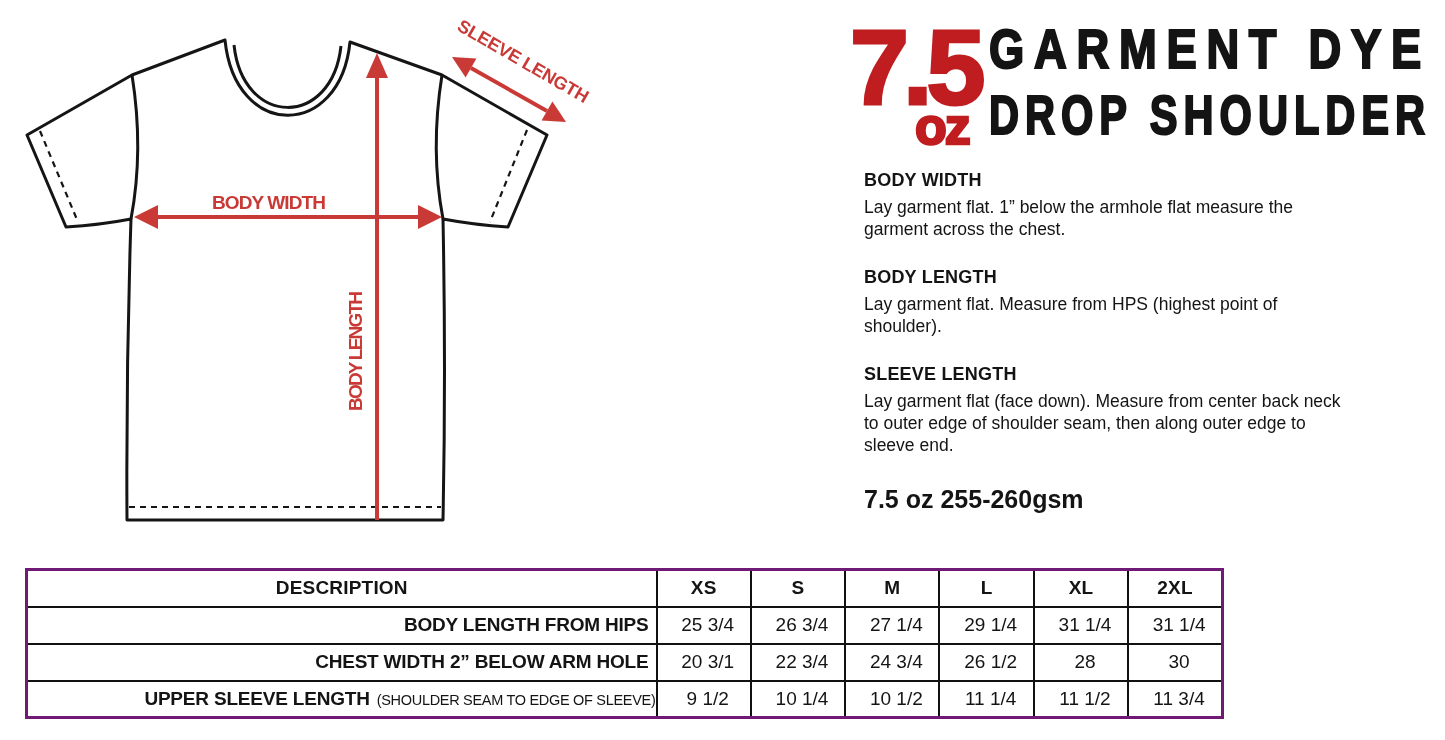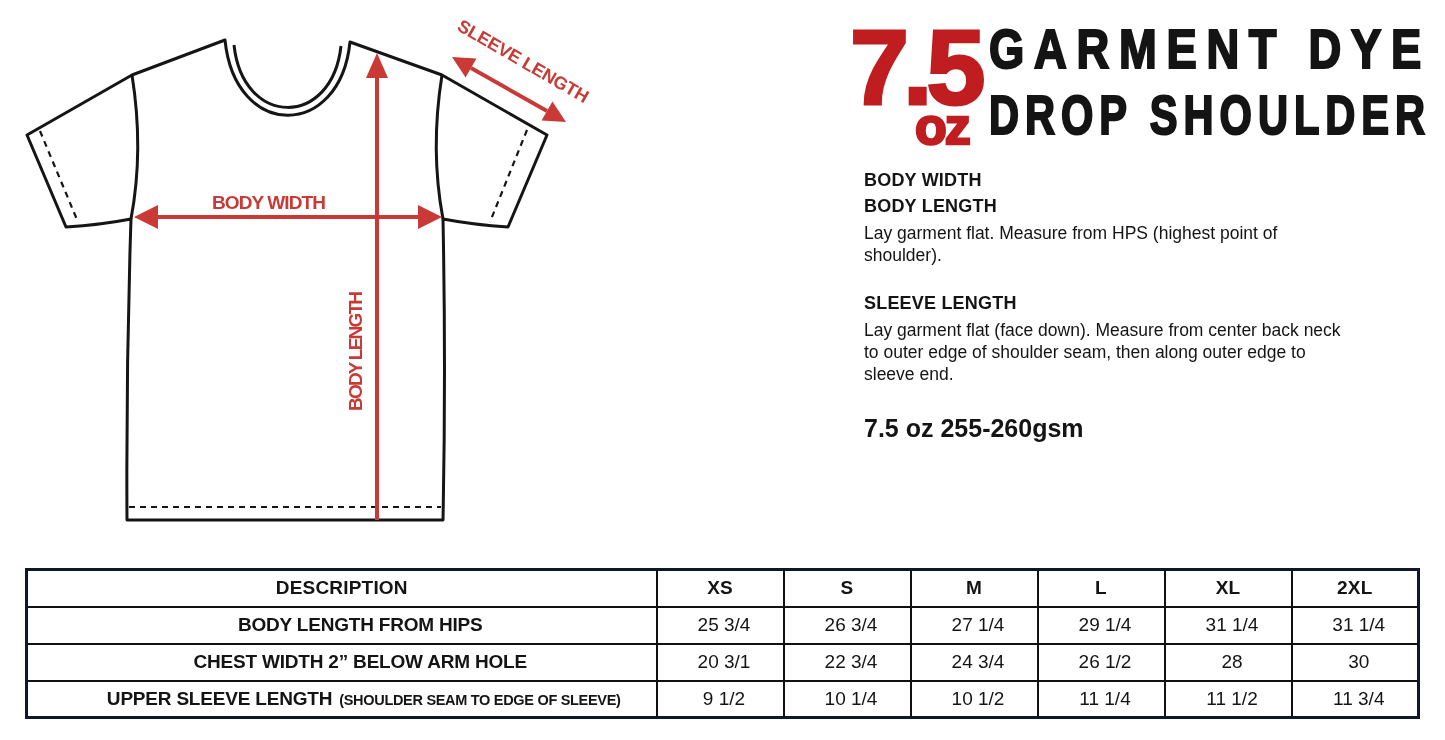--- a/index.html
+++ b/index.html
@@ -22,36 +22,36 @@
 
   
   .info-col { position: absolute; left: 864px; top: 170px; width: 488px; }
   .info-col h3 { font-size: 18px; font-weight: bold; letter-spacing: .2px; margin: 0 0 5px 0; }
   .info-col p  { font-size: 17.5px; line-height: 22px; margin: 0 0 27px 0; }
   .fabric { margin-top: 0px; }
   .fabric div { font-size: 25px; font-weight: bold; line-height: 33px; }
 
   
   table.size-table {
-    position: absolute; left: 25px; top: 568px; width: 1395px;
+    position: absolute; left: 25px; top: 568px; width: 1199px;
     border-collapse: collapse; table-layout: fixed;
-    border: 3px solid #0f172a;
+    border: 3px solid #701a75;
   }
   .size-table th, .size-table td {
     border: 2px solid #111;
     height: 37px;
     font-size: 19px;
     vertical-align: middle;
     white-space: nowrap;
     overflow: hidden;
   }
   .size-table th { font-weight: bold; text-align: center; letter-spacing: .2px; }
-  .size-table td.lbl { text-align: center; padding-left: 44px; font-weight: bold; letter-spacing: -0.2px; }
+  .size-table td.lbl { text-align: right; padding-left: 44px; font-weight: bold; letter-spacing: -0.2px; }
   .size-table td.val { text-align: center; font-weight: normal; padding-left: 8px; }
-  .size-table td.lbl .note { font-size: 14.5px; font-weight: 700; letter-spacing: -0.3px; margin-left: 7px; }
+  .size-table td.lbl .note { font-size: 14.5px; font-weight: 400; letter-spacing: -0.3px; margin-left: 7px; }
 </style>
 </head>
 <body>
 
 <div class="canvas">
 
   <svg class="shirt-svg" viewBox="0 0 640 560">
 
     <path d="M225,40 L132,75 L27,135 L66,227 Q100,225 131,219 Q126,370 127,520 L443,520 Q446,370 443,219 Q475,225 508,227 L547,135 L442,75 L350,42 C340,140 235,140 225,40 Z" fill="#ffffff" stroke="#151515" stroke-width="3" stroke-linejoin="round"></path>
 
@@ -83,20 +83,21 @@
   <svg class="logo-svg" viewBox="0 0 580 142">
     <text x="-3" y="96" font-family="Liberation Sans, sans-serif" font-size="106" font-weight="bold" letter-spacing="-6" fill="#c01d20" stroke="#c01d20" stroke-width="3" paint-order="stroke">7.5</text>
     <text x="62" y="136" font-family="Liberation Sans, sans-serif" font-size="52" font-weight="bold" letter-spacing="-2" fill="#c01d20" stroke="#c01d20" stroke-width="2.5" paint-order="stroke">oz</text>
     <text x="136" y="60" font-family="Liberation Sans, sans-serif" font-size="56" font-weight="bold" letter-spacing="12" textLength="442" lengthAdjust="spacingAndGlyphs" fill="#141414" stroke="#141414" stroke-width="2.2" paint-order="stroke">GARMENT DYE</text>
     <text x="136" y="126" font-family="Liberation Sans, sans-serif" font-size="56" font-weight="bold" letter-spacing="8" textLength="442" lengthAdjust="spacingAndGlyphs" fill="#141414" stroke="#141414" stroke-width="2.2" paint-order="stroke">DROP SHOULDER</text>
   </svg>
 
   <div class="info-col">
     <section>
       <h3>BODY WIDTH</h3>
+      <p>Lay garment flat. 1” below the armhole flat measure the garment across the chest.</p>
     </section>
     <section>
       <h3>BODY LENGTH</h3>
       <p>Lay garment flat. Measure from HPS (highest point of shoulder).</p>
     </section>
     <section>
       <h3>SLEEVE LENGTH</h3>
       <p>Lay garment flat (face down). Measure from center back neck to outer edge of shoulder seam, then along outer edge to sleeve end.</p>
     </section>
     <div class="fabric">

